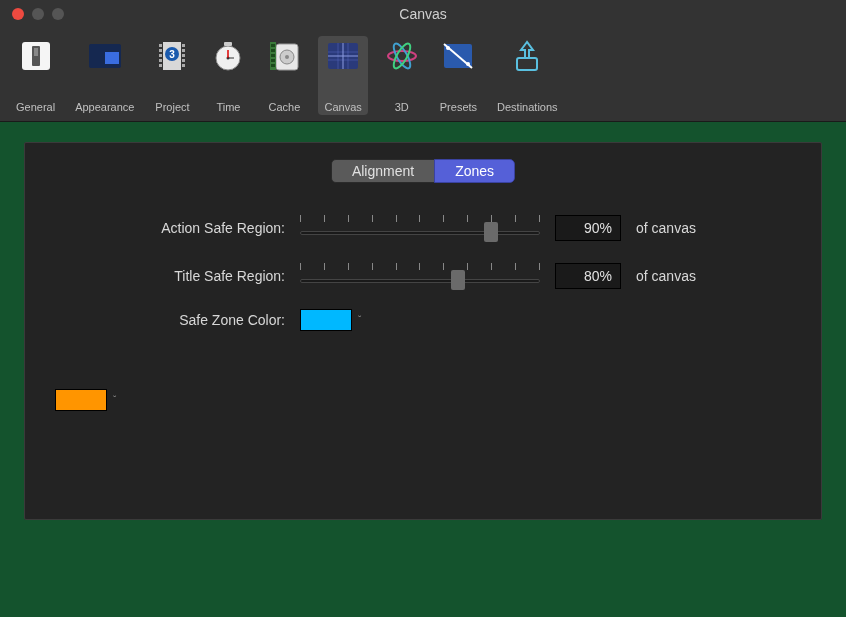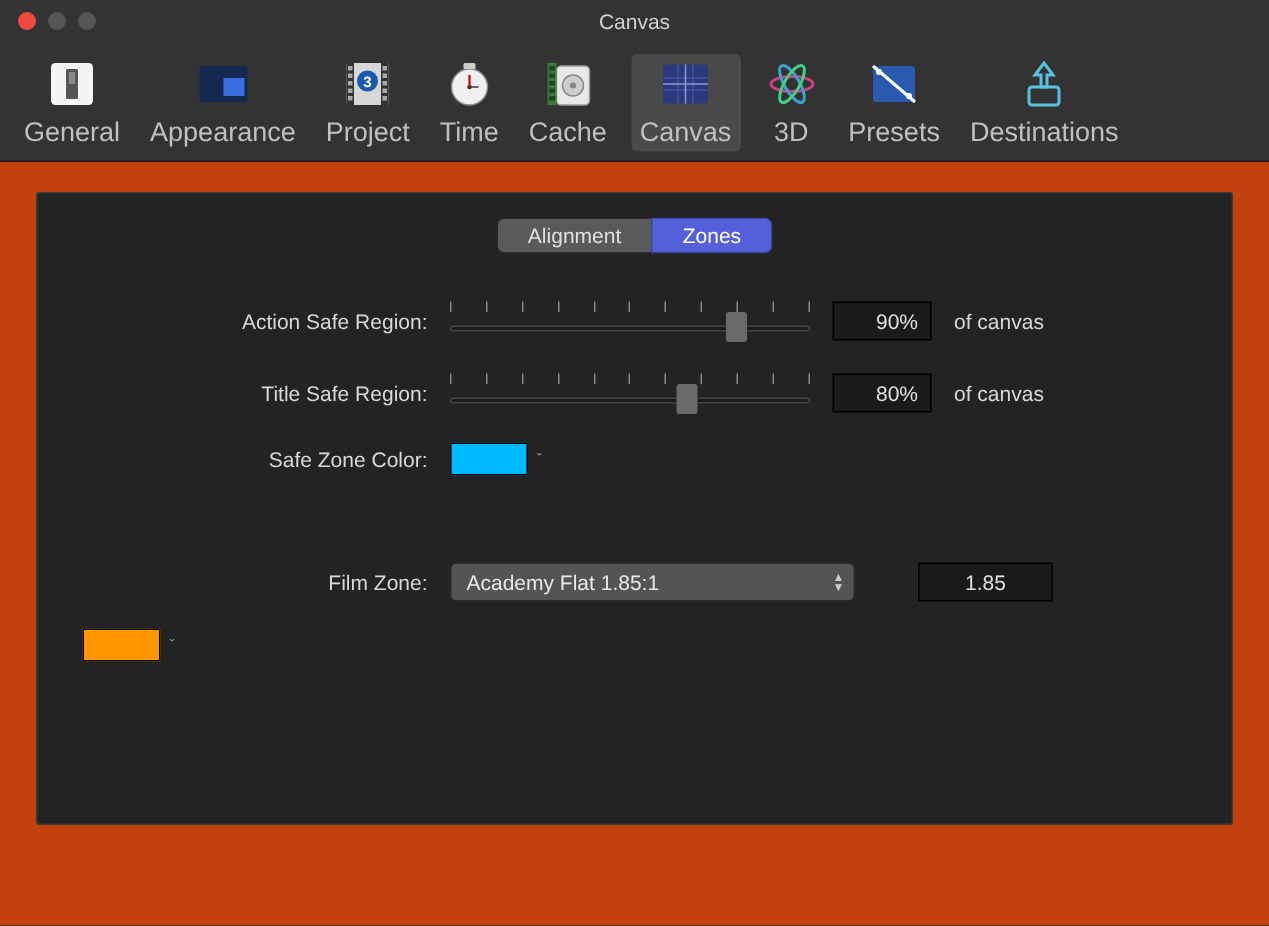--- a/index.html
+++ b/index.html
@@ -72,25 +72,26 @@
     }
     .toolbar-icon {
       width: 36px;
       height: 36px;
       display: flex;
       align-items: center;
       justify-content: center;
     }
     .toolbar-label {
       color: #c0c0c0;
-      font-size: 18px;
+      font-size: 11px;
+      margin-top: 23px;
     }
     .content {
       flex: 1;
-      background: #c2410c;
+      background: #14532d;
       padding: 20px 24px;
     }
     .panel {
       background: #232323;
       border: 1px solid #3a3a3a;
       border-radius: 2px;
       padding: 16px 30px 90px 30px;
       margin: 0 auto;
       max-width: 812px;
     }
@@ -437,32 +438,20 @@
       <div class="form-row">
         <div class="form-label">Safe Zone Color:</div>
         <div class="color-well">
           <div class="color-swatch" style="background:#00b8ff"></div>
           <span class="disclosure">ˇ</span>
         </div>
       </div>
 
       <div class="spacer"></div>
 
-      <div class="form-row">
-        <div class="form-label">Film Zone:</div>
-        <div class="popup">
-          <span>Academy Flat 1.85:1</span>
-          <div class="popup-arrows">
-              <span>▲</span>
-              <span>▼</span>
-            </div>
-        </div>
-        <div style="width:12px"></div>
-        <div class="value-box-wide">1.85</div>
-      </div>
 
       <div class="form-row">
         <div class="color-well">
           <div class="color-swatch" style="background:#ff9500"></div>
           <span class="disclosure">ˇ</span>
         </div>
       </div>
 
     </div>
   </div>

